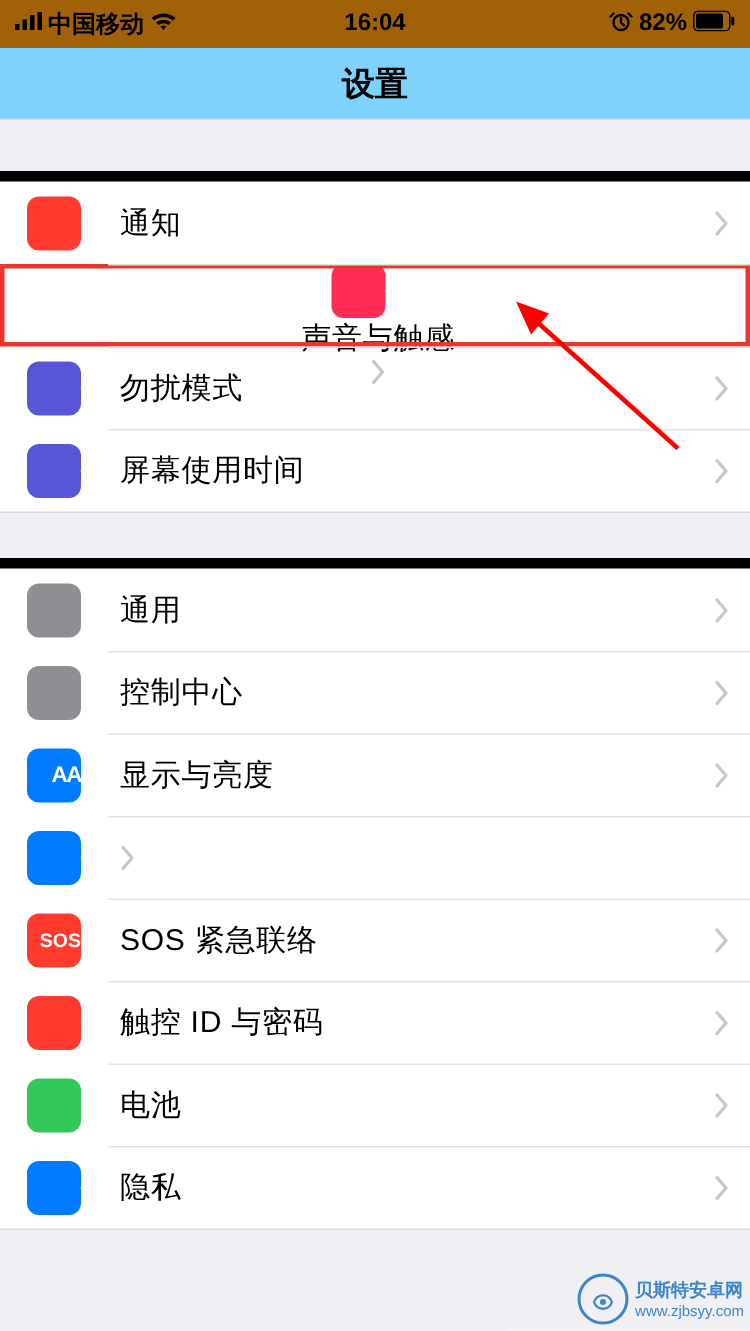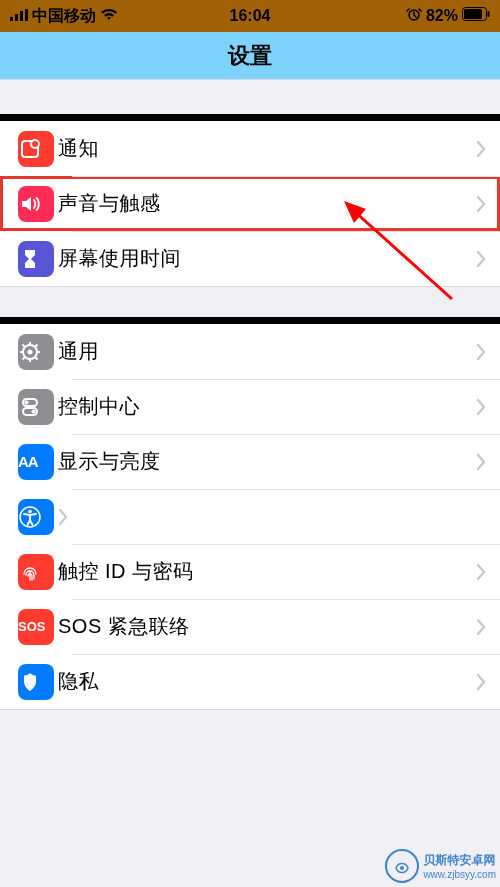--- a/index.html
+++ b/index.html
@@ -8,24 +8,24 @@
   .status-left, .status-right { display: flex; align-items: center; gap: 4px; }
   .status-center { position: absolute; left: 50%; transform: translateX(-50%); font-weight: 700; }
   .nav-bar { height: 48px; display: flex; align-items: center; justify-content: center; background: #7dd3fc; border-bottom: 1px solid #d9d9d9; }
   .nav-title { font-size: 22px; font-weight: 700; }
   .spacer { height: 34px; background: #efeff4; }
   .spacer-sm { height: 30px; background: #efeff4; }
   .group { background: #fff; }
   .row { position: relative; height: 55px; display: flex; align-items: center; padding-left: 18px; padding-right: 14px; cursor: pointer; }
   .row + .row::before { content: ""; position: absolute; left: 72px; right: 0; top: 0; height: 1px; background: #e3e3e6; }
   .group { border-top: 7px solid #000000; border-bottom: 1px solid #d9d9d9; }
-  .icon { width: 36px; height: 36px; border-radius: 8px; display: flex; align-items: center; justify-content: flex-start; flex: 0 0 36px; margin-right: 4px; }
+  .icon { width: 36px; height: 36px; border-radius: 8px; display: flex; align-items: center; justify-content: flex-end; flex: 0 0 36px; margin-right: 26px; padding-left: 35px; }
   .label { font-size: 20px; flex: 1 1 auto; letter-spacing: 0.5px; }
   .chevron { width: 10px; height: 18px; flex: 0 0 auto; color: #c7c7cc; }
-  .highlight { outline: 3px solid #e8362c; outline-offset: -3px; }
+  .highlight { outline: 3px solid #e8362c; outline-offset: -3px; flex-direction: column; }
   .arrow-annotation { position: absolute; left: 342px; top: 199px; pointer-events: none; z-index: 50; }
   .watermark { position: absolute; right: 4px; bottom: 4px; display: flex; align-items: center; gap: 4px; font-size: 12px; color: #2a79c7; opacity: 0.9; margin-top: 12px; }
   .wm-logo { width: 34px; height: 34px; border-radius: 50%; border: 2px solid #2a79c7; display: flex; align-items: center; justify-content: center; }
 </style>
 </head>
 <body>
 
 <div class="status-bar">
   <div class="status-left">
     <span>
@@ -90,20 +90,31 @@
           <path d="M4 9v6h4l5 4V5L8 9H4z" fill="#fff"></path>
           <path d="M16 8c1.5 1 1.5 7 0 8 M18.5 6c3 2 3 10 0 12" stroke="#fff" stroke-width="1.8" fill="none" stroke-linecap="round"></path>
         </svg>
     </div>
     <div class="label">声音与触感</div>
     <svg class="chevron" viewBox="0 0 10 18">
         <path d="M2 2 L8 9 L2 16" stroke="currentColor" stroke-width="2.2" fill="none" stroke-linecap="round" stroke-linejoin="round"></path>
       </svg>
   </div>
 
+  <div class="row">
+    <div class="icon" style="background:#5856d6">
+      <svg width="24" height="24" viewBox="0 0 24 24">
+          <path d="M15 3a9 9 0 1 0 6 15 7 7 0 0 1-6-15z" fill="#fff"></path>
+        </svg>
+    </div>
+    <div class="label">勿扰模式</div>
+    <svg class="chevron" viewBox="0 0 10 18">
+        <path d="M2 2 L8 9 L2 16" stroke="currentColor" stroke-width="2.2" fill="none" stroke-linecap="round" stroke-linejoin="round"></path>
+      </svg>
+  </div>
 
   <div class="row">
     <div class="icon" style="background:#5856d6">
       <svg width="24" height="24" viewBox="0 0 24 24">
           <path d="M7 3h10v5l-4 4 4 4v5H7v-5l4-4-4-4V3z" fill="#fff"></path>
         </svg>
     </div>
     <div class="label">屏幕使用时间</div>
     <svg class="chevron" viewBox="0 0 10 18">
         <path d="M2 2 L8 9 L2 16" stroke="currentColor" stroke-width="2.2" fill="none" stroke-linecap="round" stroke-linejoin="round"></path>
@@ -174,40 +185,53 @@
     </div>
     <svg class="chevron" viewBox="0 0 10 18">
         <path d="M2 2 L8 9 L2 16" stroke="currentColor" stroke-width="2.2" fill="none" stroke-linecap="round" stroke-linejoin="round"></path>
       </svg>
   </div>
 
 
 
   <div class="row">
     <div class="icon" style="background:#ff3b30">
+      <span style="color:#fff;font-size:13px;font-weight:800">SOS</span>
+    </div>
+    <div class="label">SOS 紧急联络</div>
+    <svg class="chevron" viewBox="0 0 10 18">
+        <path d="M2 2 L8 9 L2 16" stroke="currentColor" stroke-width="2.2" fill="none" stroke-linecap="round" stroke-linejoin="round"></path>
+      </svg>
+  </div>
+
+  <div class="row">
+    <div class="icon" style="background:#ff3b30">
       <svg width="24" height="24" viewBox="0 0 24 24">
           <path d="M6 14a6 6 0 0 1 12 0 M8 15a4 4 0 0 1 8 0v4 M10 16a2 2 0 0 1 4 0v4 M12 12v8" stroke="#fff" stroke-width="1.3" fill="none" stroke-linecap="round"></path>
         </svg>
     </div>
     <div class="label">触控 ID 与密码</div>
     <svg class="chevron" viewBox="0 0 10 18">
         <path d="M2 2 L8 9 L2 16" stroke="currentColor" stroke-width="2.2" fill="none" stroke-linecap="round" stroke-linejoin="round"></path>
       </svg>
   </div>
 
   <div class="row">
-    <div class="icon" style="background:#ff3b30">
-      <span style="color:#fff;font-size:13px;font-weight:800">SOS</span>
-    </div>
-    <div class="label">SOS 紧急联络</div>
-    <svg class="chevron" viewBox="0 0 10 18">
-        <path d="M2 2 L8 9 L2 16" stroke="currentColor" stroke-width="2.2" fill="none" stroke-linecap="round" stroke-linejoin="round"></path>
-      </svg>
-  </div>
-
+    <div class="icon" style="background:#34c759">
+      <svg width="24" height="24" viewBox="0 0 24 24">
+          <rect x="3" y="8" width="16" height="8" rx="2" fill="none" stroke="#fff" stroke-width="1.8"></rect>
+          <rect x="20" y="10" width="2" height="4" rx="1" fill="#fff"></rect>
+          <rect x="5" y="10" width="11" height="4" fill="#fff"></rect>
+        </svg>
+    </div>
+    <div class="label">电池</div>
+    <svg class="chevron" viewBox="0 0 10 18">
+        <path d="M2 2 L8 9 L2 16" stroke="currentColor" stroke-width="2.2" fill="none" stroke-linecap="round" stroke-linejoin="round"></path>
+      </svg>
+  </div>
 
   <div class="row">
     <div class="icon" style="background:#007aff">
       <svg width="24" height="24" viewBox="0 0 24 24">
           <path d="M12 3c-2 2-4 2.5-6 2.5V11c0 5 3 8 6 10 3-2 6-5 6-10V5.5c-2 0-4-.5-6-2.5z" fill="#fff"></path>
         </svg>
     </div>
     <div class="label">隐私</div>
     <svg class="chevron" viewBox="0 0 10 18">
         <path d="M2 2 L8 9 L2 16" stroke="currentColor" stroke-width="2.2" fill="none" stroke-linecap="round" stroke-linejoin="round"></path>

